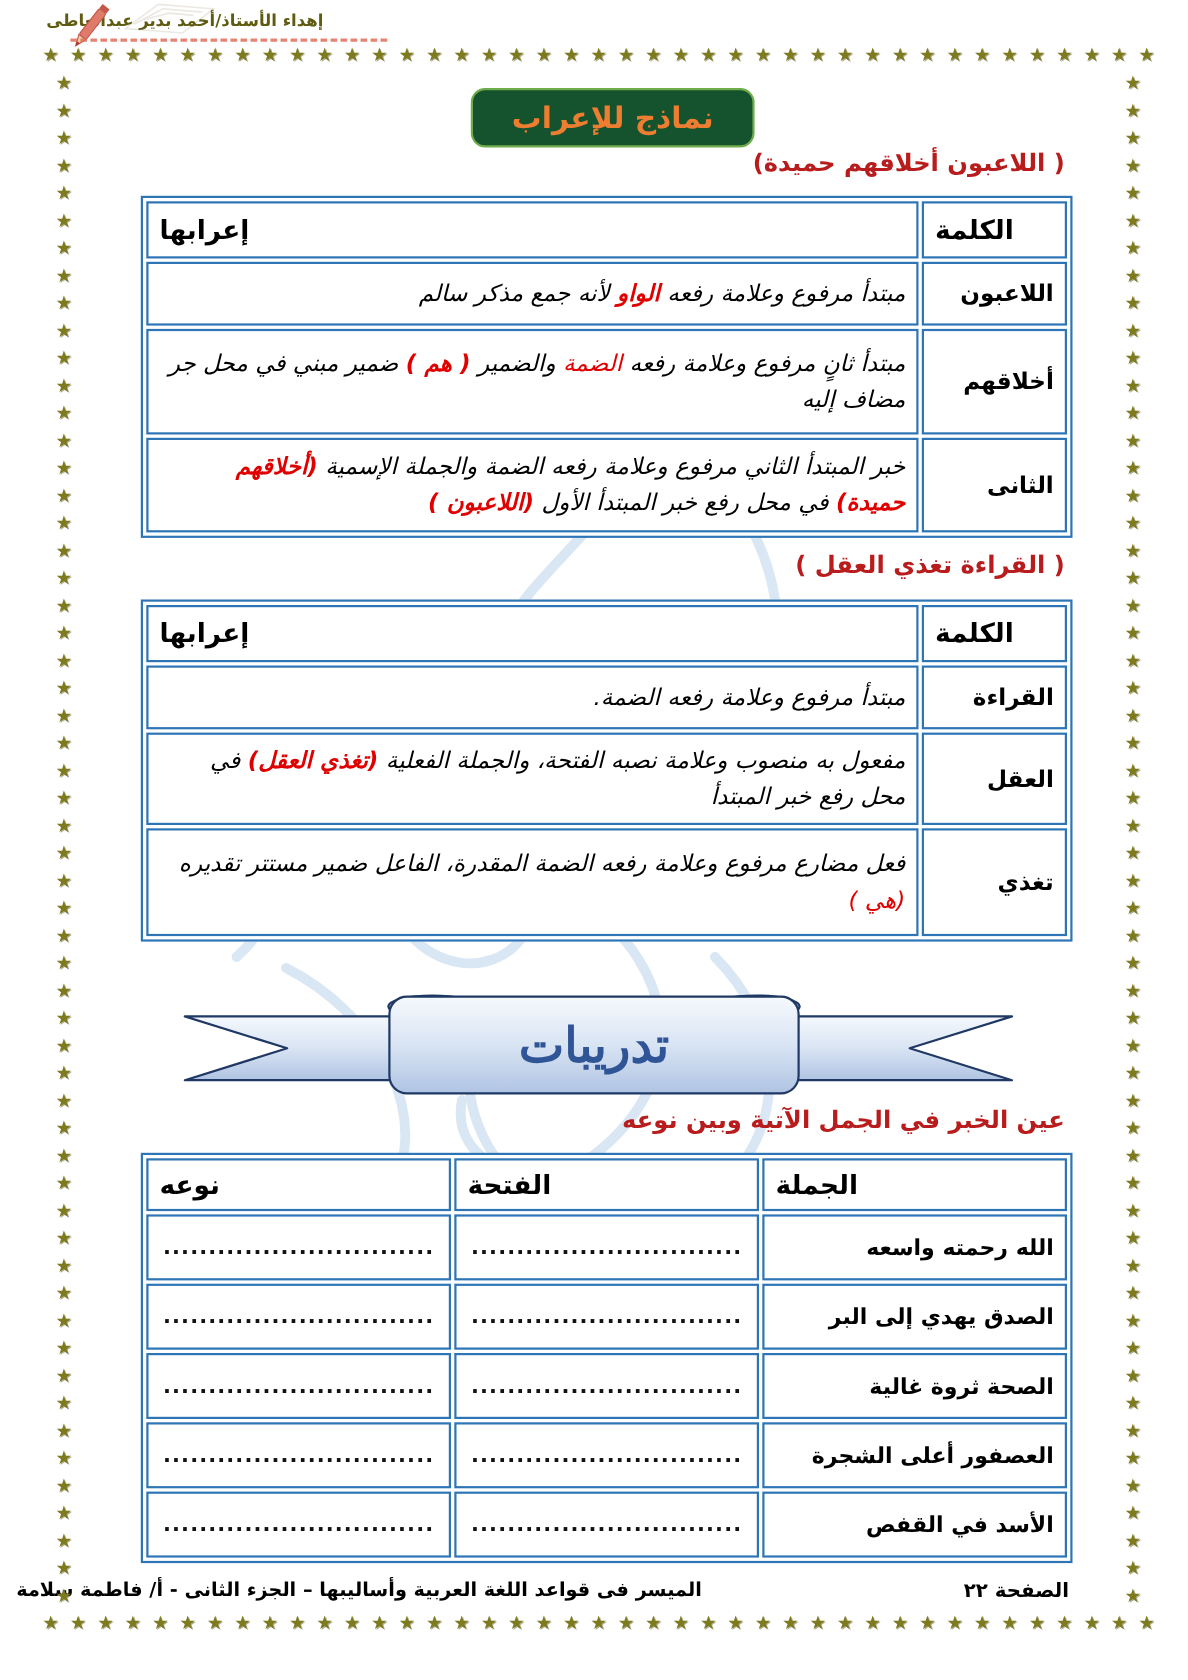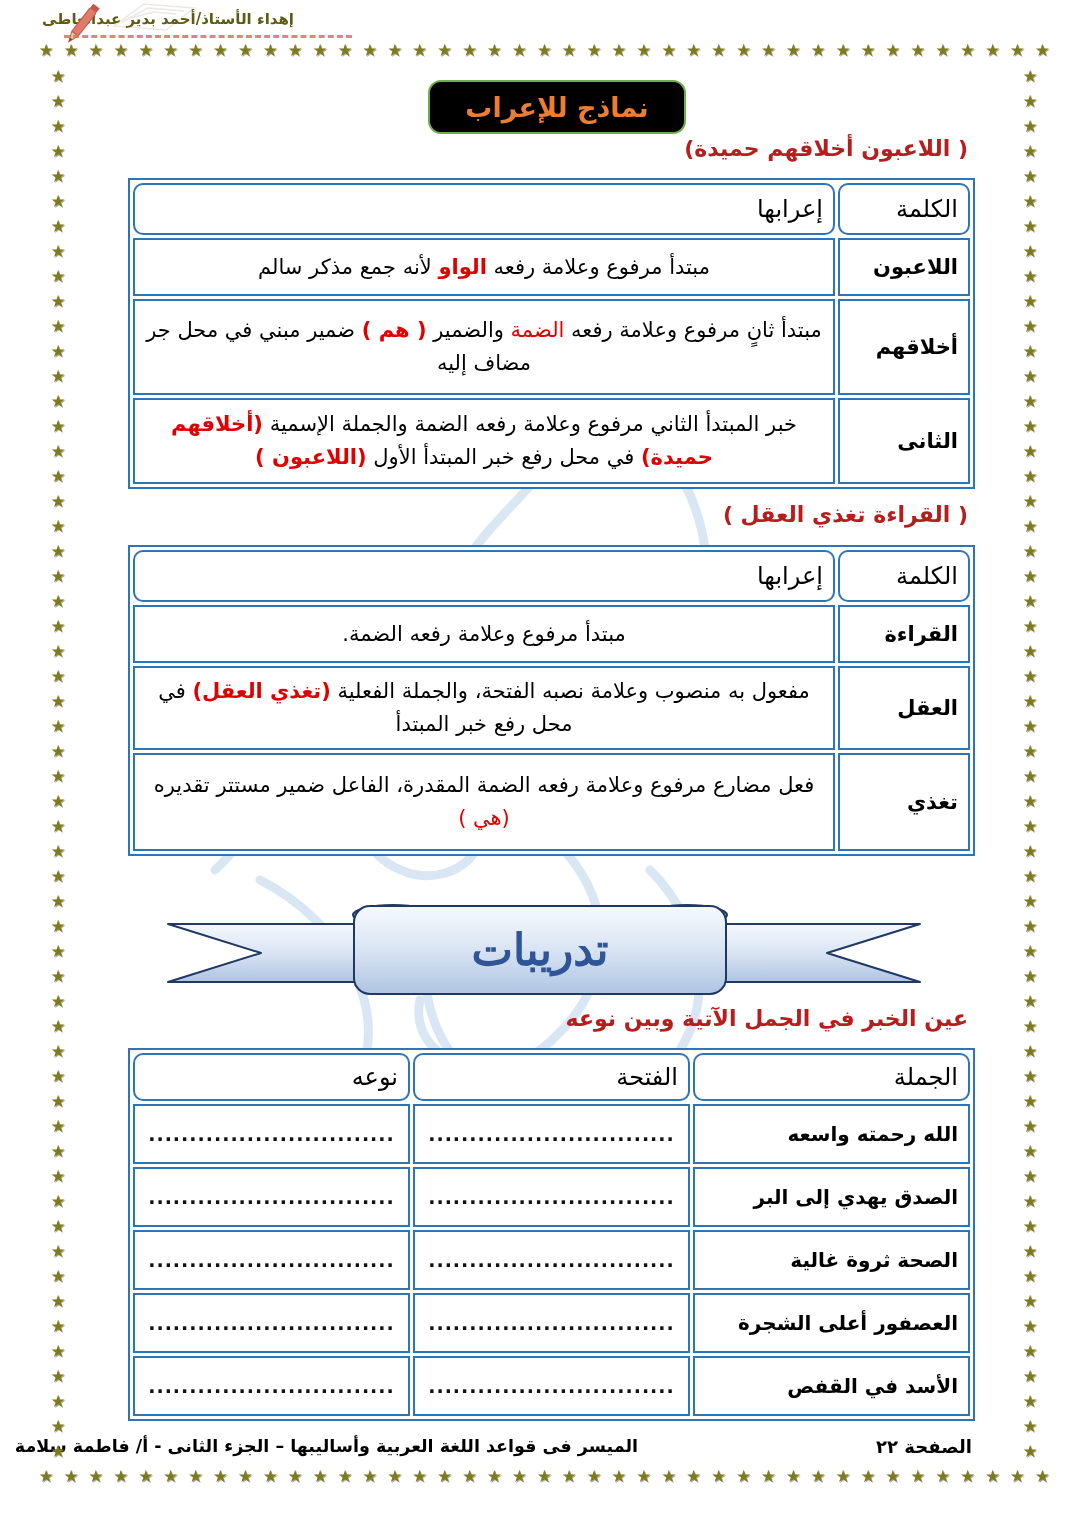--- a/index.html
+++ b/index.html
@@ -23,39 +23,39 @@
     letter-spacing:-0.5px; white-space:nowrap;
   }
   .dedication .dash{position:absolute; left:0; right:4px; top:33px; border-bottom:3px dashed rgba(224,110,90,.85);}
   .pencil-svg{position:absolute; left:-6px; top:-2px;}
   .books-svg{position:absolute; left:20px; top:-4px; opacity:.5;}
   
   .watermark{position:absolute; left:110px; top:400px; z-index:0; pointer-events:none;}
   
   .title-box{
     position:absolute; top:80px; left:428px; width:254px; height:50px; z-index:2;
-    border:2.5px solid #6FAD4B; border-radius:13px; background:#000000;
+    border:2.5px solid #6FAD4B; border-radius:13px; background:#14532d;
     display:flex; align-items:center; justify-content:center;
     color:#ED7D31; font-weight:bold; font-size:27px;
   }
   .red-heading{position:absolute; right:112px; z-index:2; color:#b91c1c; font-weight:bold; font-size:22px; white-space:nowrap;}
   .h1{top:136px;}
   .h2{top:502px;}
   .h3{top:1006px;margin-left:36px;}
   
   table.ptable{
     position:absolute; left:128px; width:847px; z-index:2;
     border-collapse:separate; border-spacing:3px;
     border:2px solid #2E75B6; background:#ffffff; table-layout:fixed;
   }
   .t1{top:178px;} .t2{top:545px;} .t3{top:1048px;}
   table.ptable td{border:2px solid #2E75B6; background:#ffffff; vertical-align:middle; padding:3px 10px; overflow:hidden;}
-  td.hd{background:#D9E2F3; text-align:right; font-weight:normal; font-size:24px;border-radius:10px;}
+  td.hd{background:#D9E2F3; text-align:left; font-weight:bold; font-size:24px;}
   td.word{font-weight:bold; font-size:21px; text-align:right; padding-right:8px;}
-  td.analysis{font-size:21px; text-align:center; line-height:1.55; font-weight:500;}
+  td.analysis{font-size:21px; text-align:right; line-height:1.55; font-weight:500;font-style:italic;}
   td.sentence{font-weight:bold; font-size:20px; text-align:right;}
   td.dots{text-align:center; font-size:19px; font-weight:bold; letter-spacing:1px; color:#111;}
   .red{color:#E00000;}
   .redb{color:#E00000; font-weight:bold;}
   
   .ribbon{position:absolute; left:163px; top:898px; width:762px; height:108px; z-index:2;}
   .ribbon .label{
     position:absolute; left:191px; top:6px; width:372px; height:92px;
     display:flex; align-items:center; justify-content:center;
     color:#2F5597; font-weight:bold; font-size:44px;font-family:Liberation Serif, serif;

